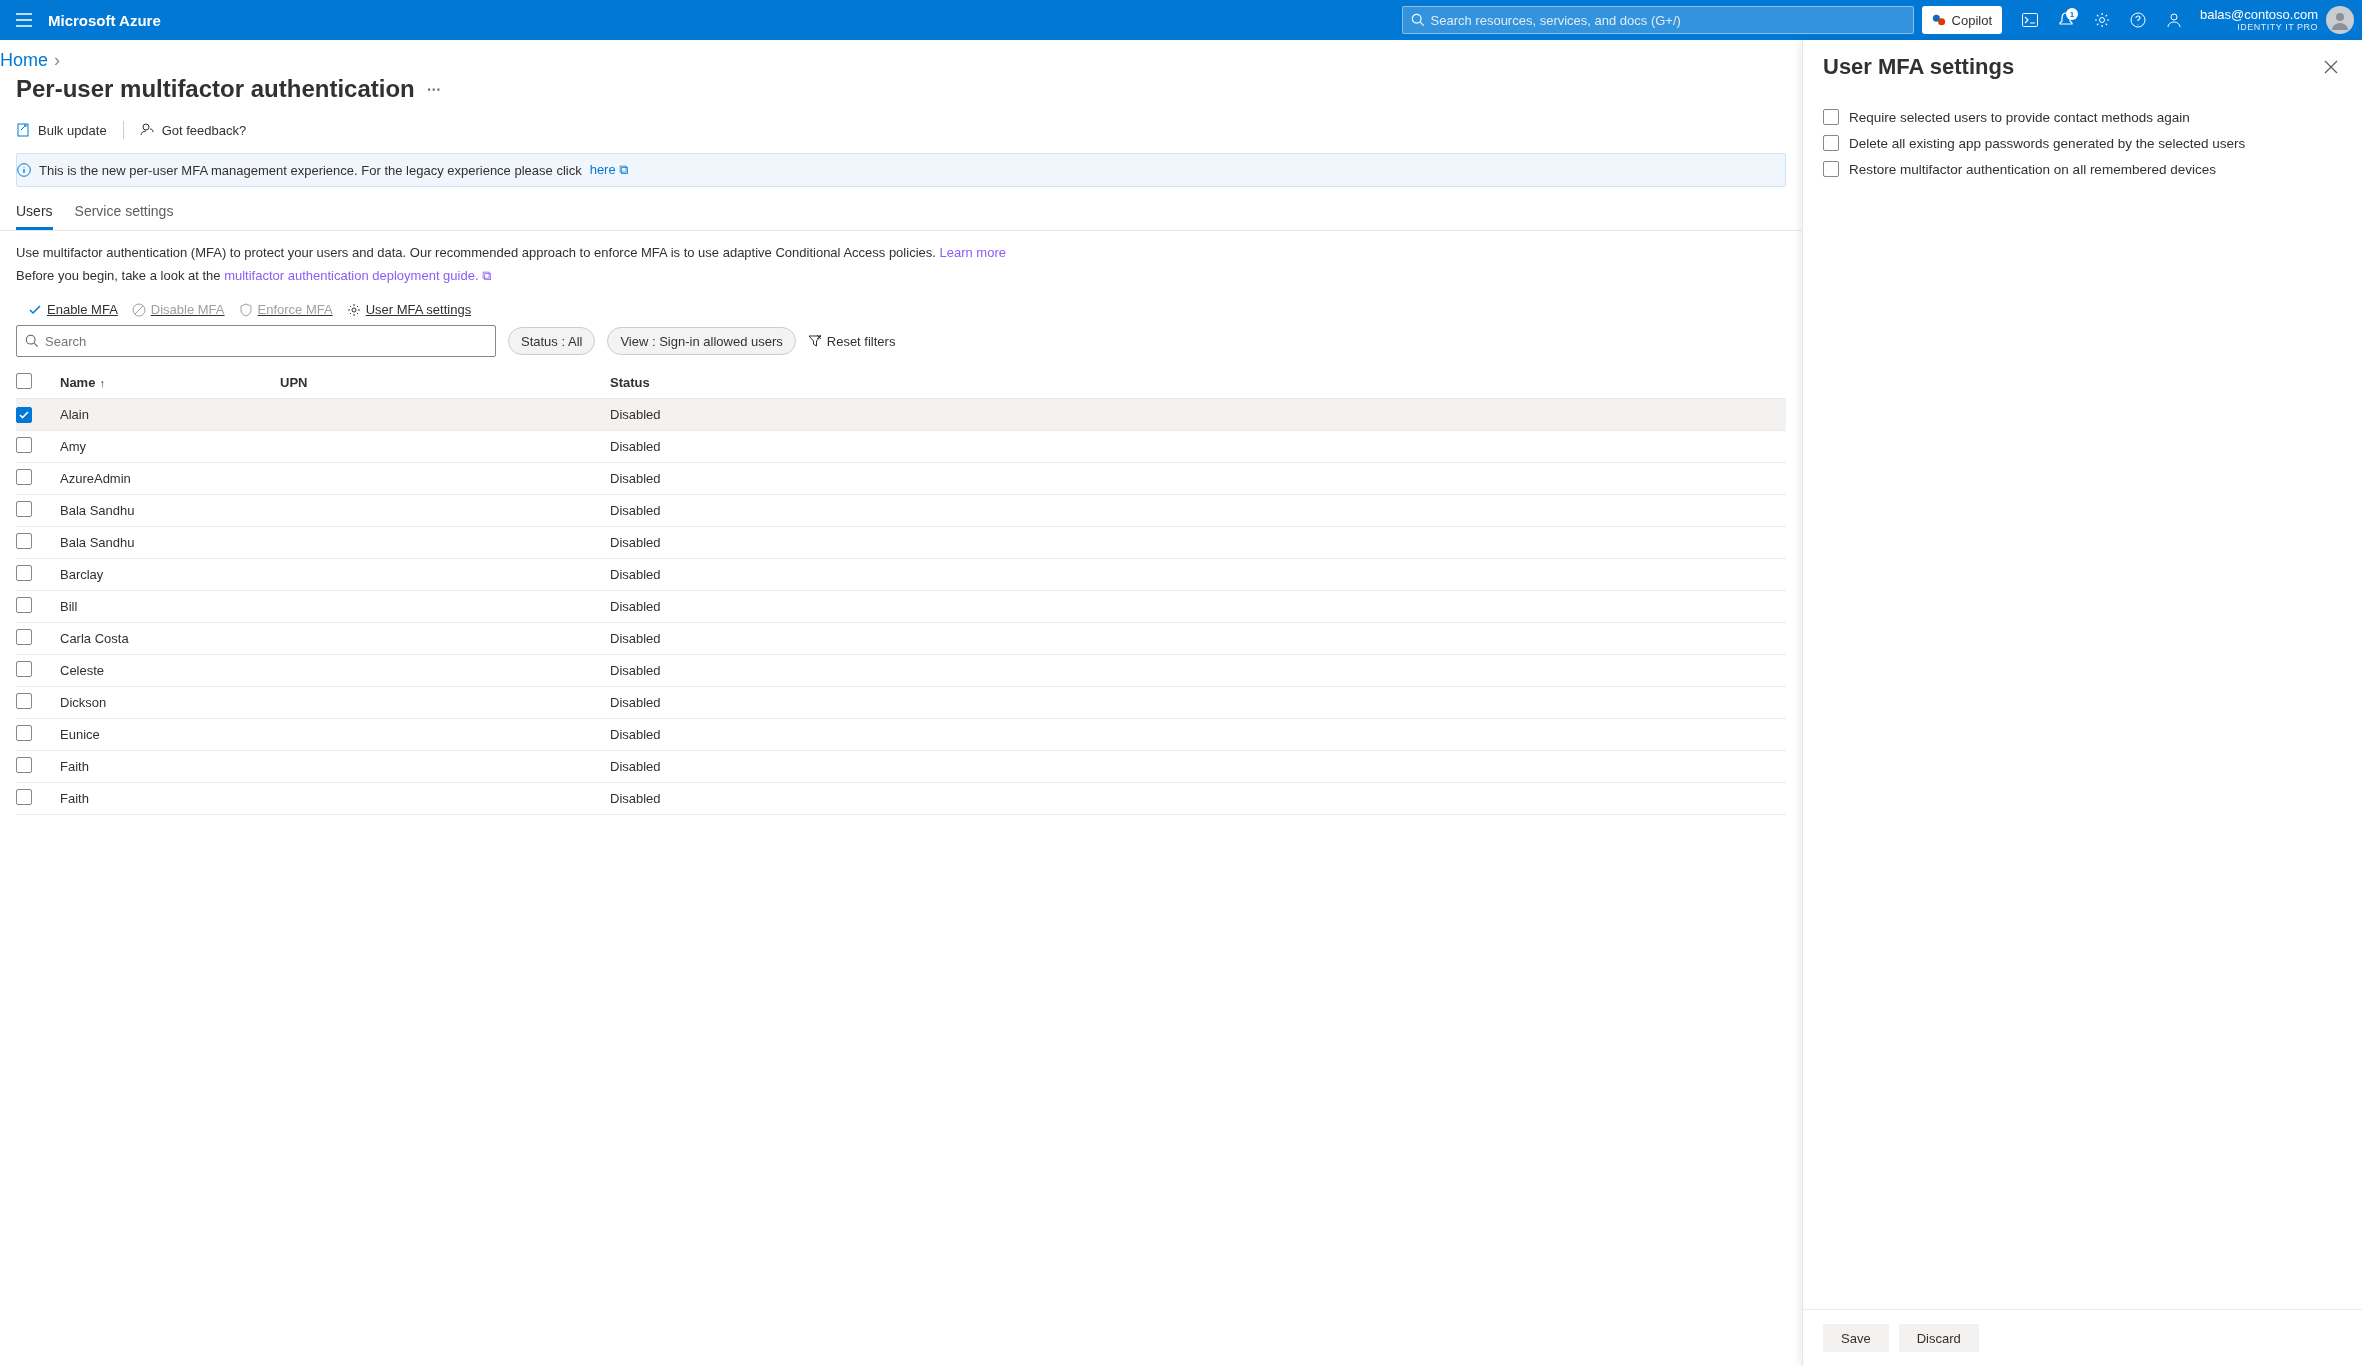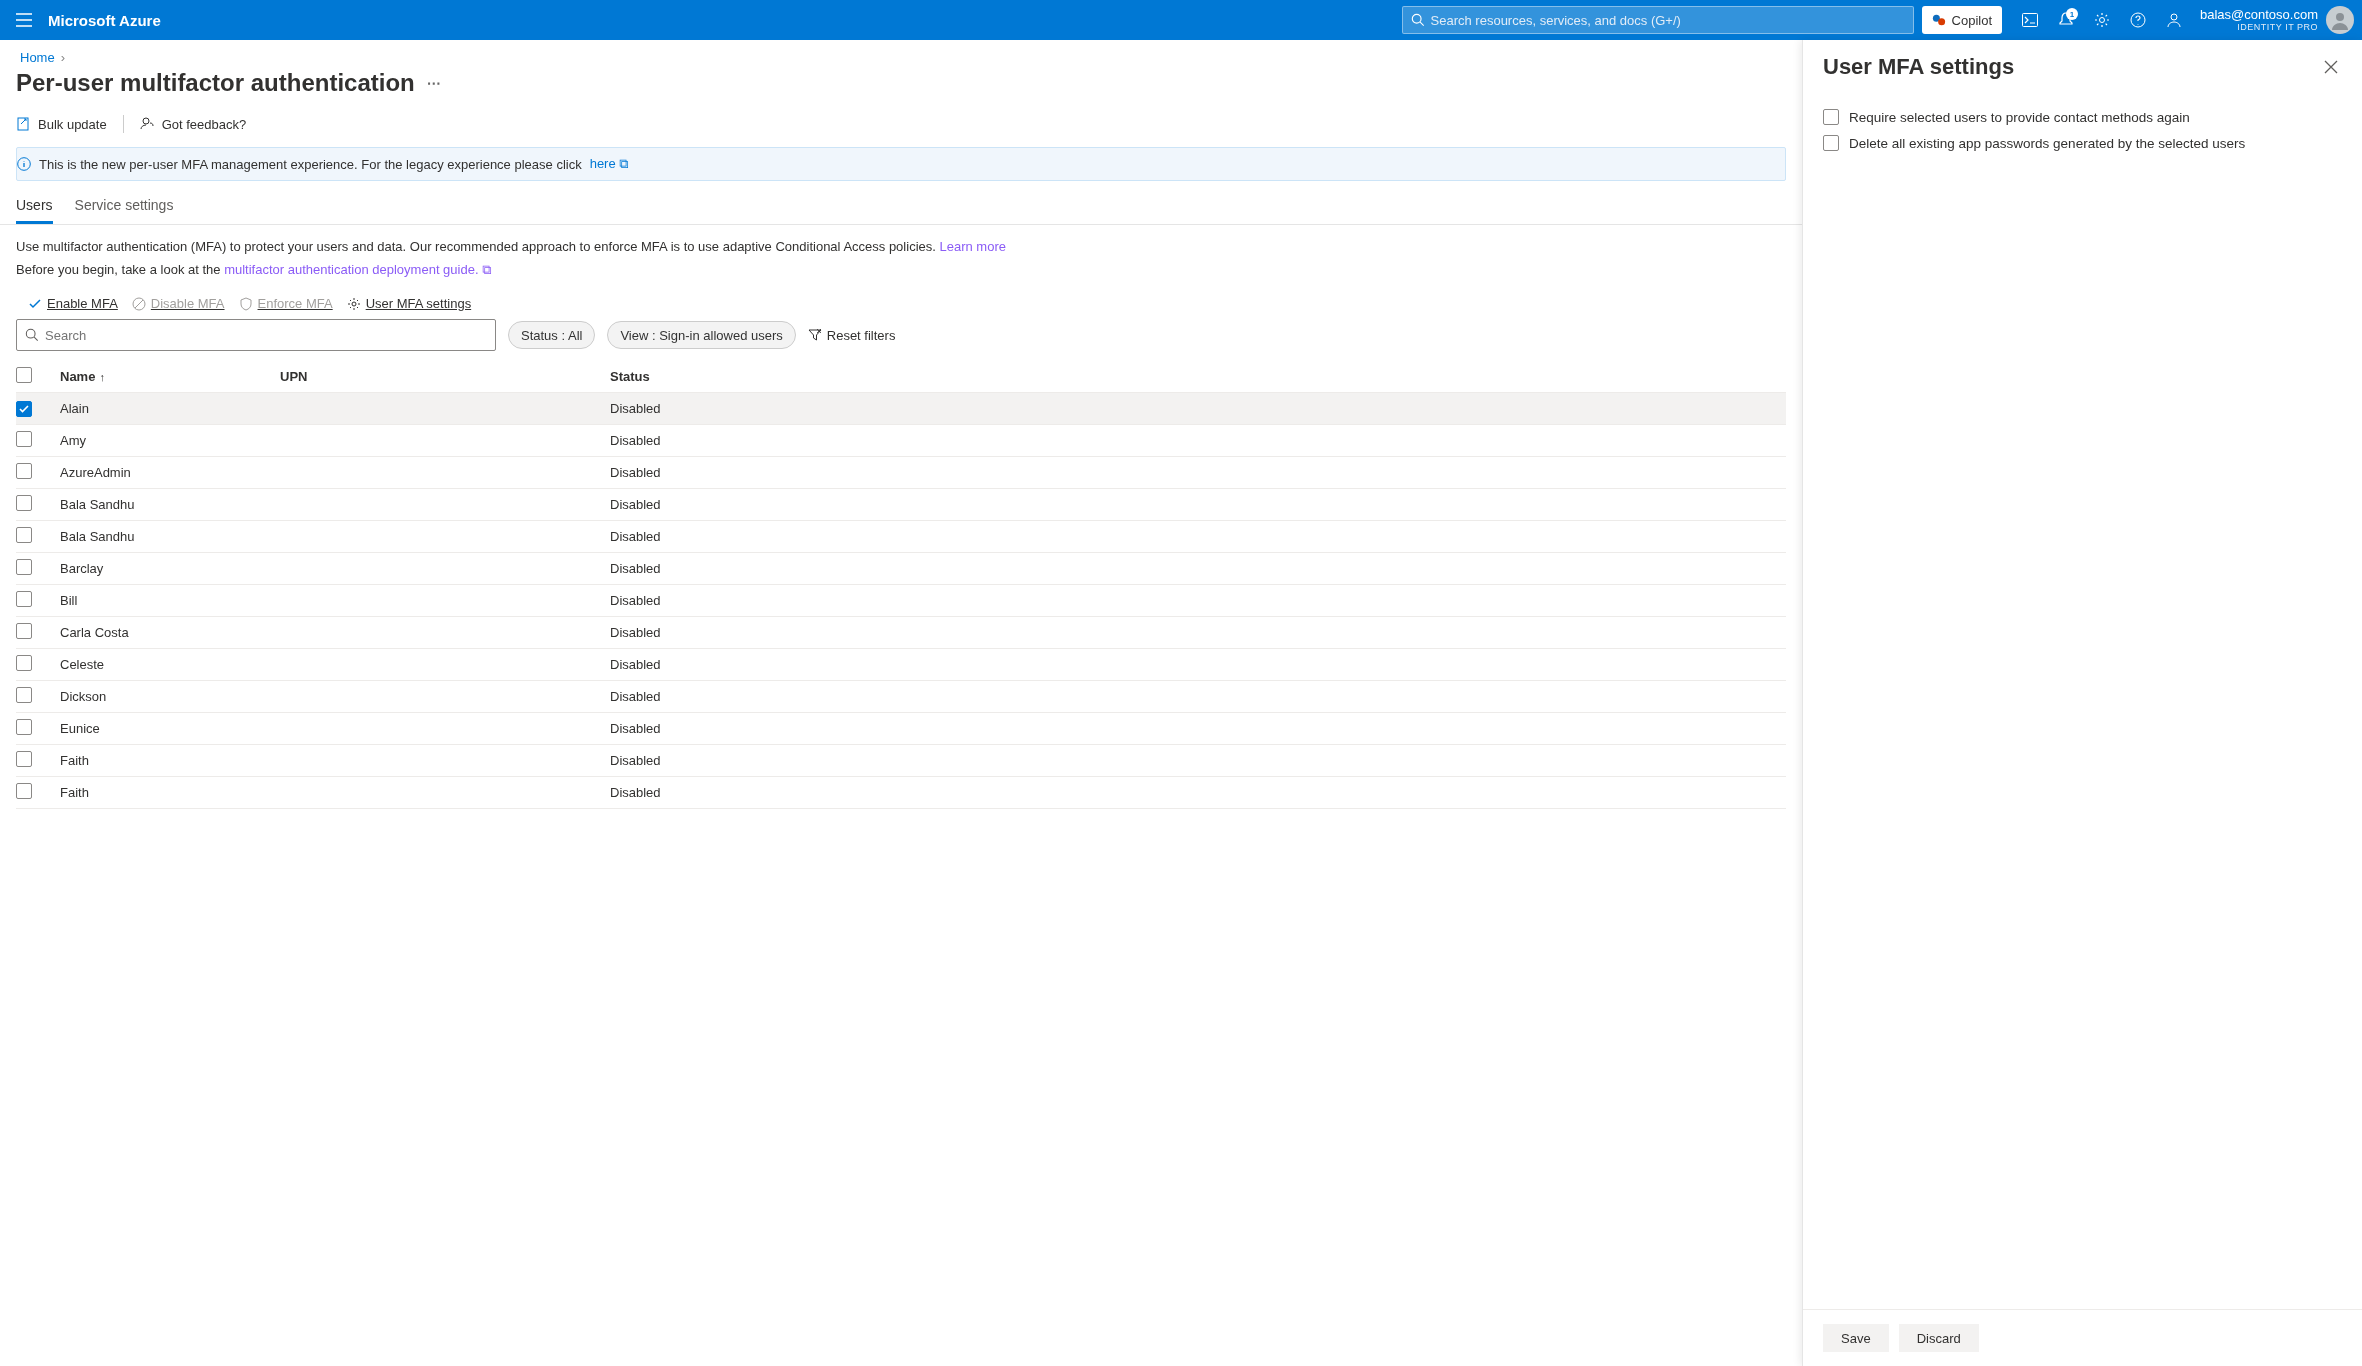--- a/index.html
+++ b/index.html
@@ -17,21 +17,21 @@
   .copilot-logo { width: 14px; height: 14px; }
   .header-icons { display: flex; align-items: center; gap: 4px; margin-left: 12px; }
   .hicon { width: 32px; height: 32px; display: flex; align-items: center; justify-content: center; cursor: pointer; position: relative; }
   .badge { position: absolute; top: 4px; right: 4px; width: 12px; height: 12px; background: #fff; color: #0078d4; border-radius: 50%; font-size: 8px; display: flex; align-items: center; justify-content: center; font-weight: 600; }
   .user-block { margin-left: 10px; text-align: right; line-height: 1.2; font-size: 11px; }
   .user-email { font-size: 13px; }
   .user-role { font-size: 9px; letter-spacing: 0.5px; color: #e1ecf7; }
   .avatar { width: 28px; height: 28px; border-radius: 50%; background: #c7cdd1; margin-left: 8px; display:flex; align-items:center; justify-content:center; }
 
   
-  .breadcrumb { padding: 10px 20px 0; display: flex; align-items: center; gap: 6px; font-size: 13px; }
+  .breadcrumb { padding: 10px 0 0; display: flex; align-items: center; gap: 6px; font-size: 18px; }
   .breadcrumb a { color: #0078d4; text-decoration: none; }
   .bc-chevron { color: #888; }
 
   
   .page-title { padding: 4px 16px 10px; font-size: 24px; font-weight: 600; display: flex; align-items: center; gap: 12px; }
   .title-more { color: #666; font-size: 14px; cursor: pointer; }
 
   
   .toolbar { padding: 8px 16px; display: flex; align-items: center; gap: 16px; }
   .tool-btn { display: flex; align-items: center; gap: 6px; color: #323130; cursor: pointer; font-size: 13px; }
@@ -363,18 +363,22 @@
   </div>
   <div class="panel-body">
     <div class="check-row">
       <span class="chk"></span>
       <span>Require selected users to provide contact methods again</span>
     </div>
     <div class="check-row">
       <span class="chk"></span>
       <span>Delete all existing app passwords generated by the selected users</span>
     </div>
+    <div class="check-row">
+      <span class="chk"></span>
+      <span>Restore multifactor authentication on all remembered devices</span>
+    </div>
   </div>
   <div class="panel-footer">
     <button class="panel-btn">Save</button>
     <button class="panel-btn">Discard</button>
   </div>
 </div>
 
 </body></html>

